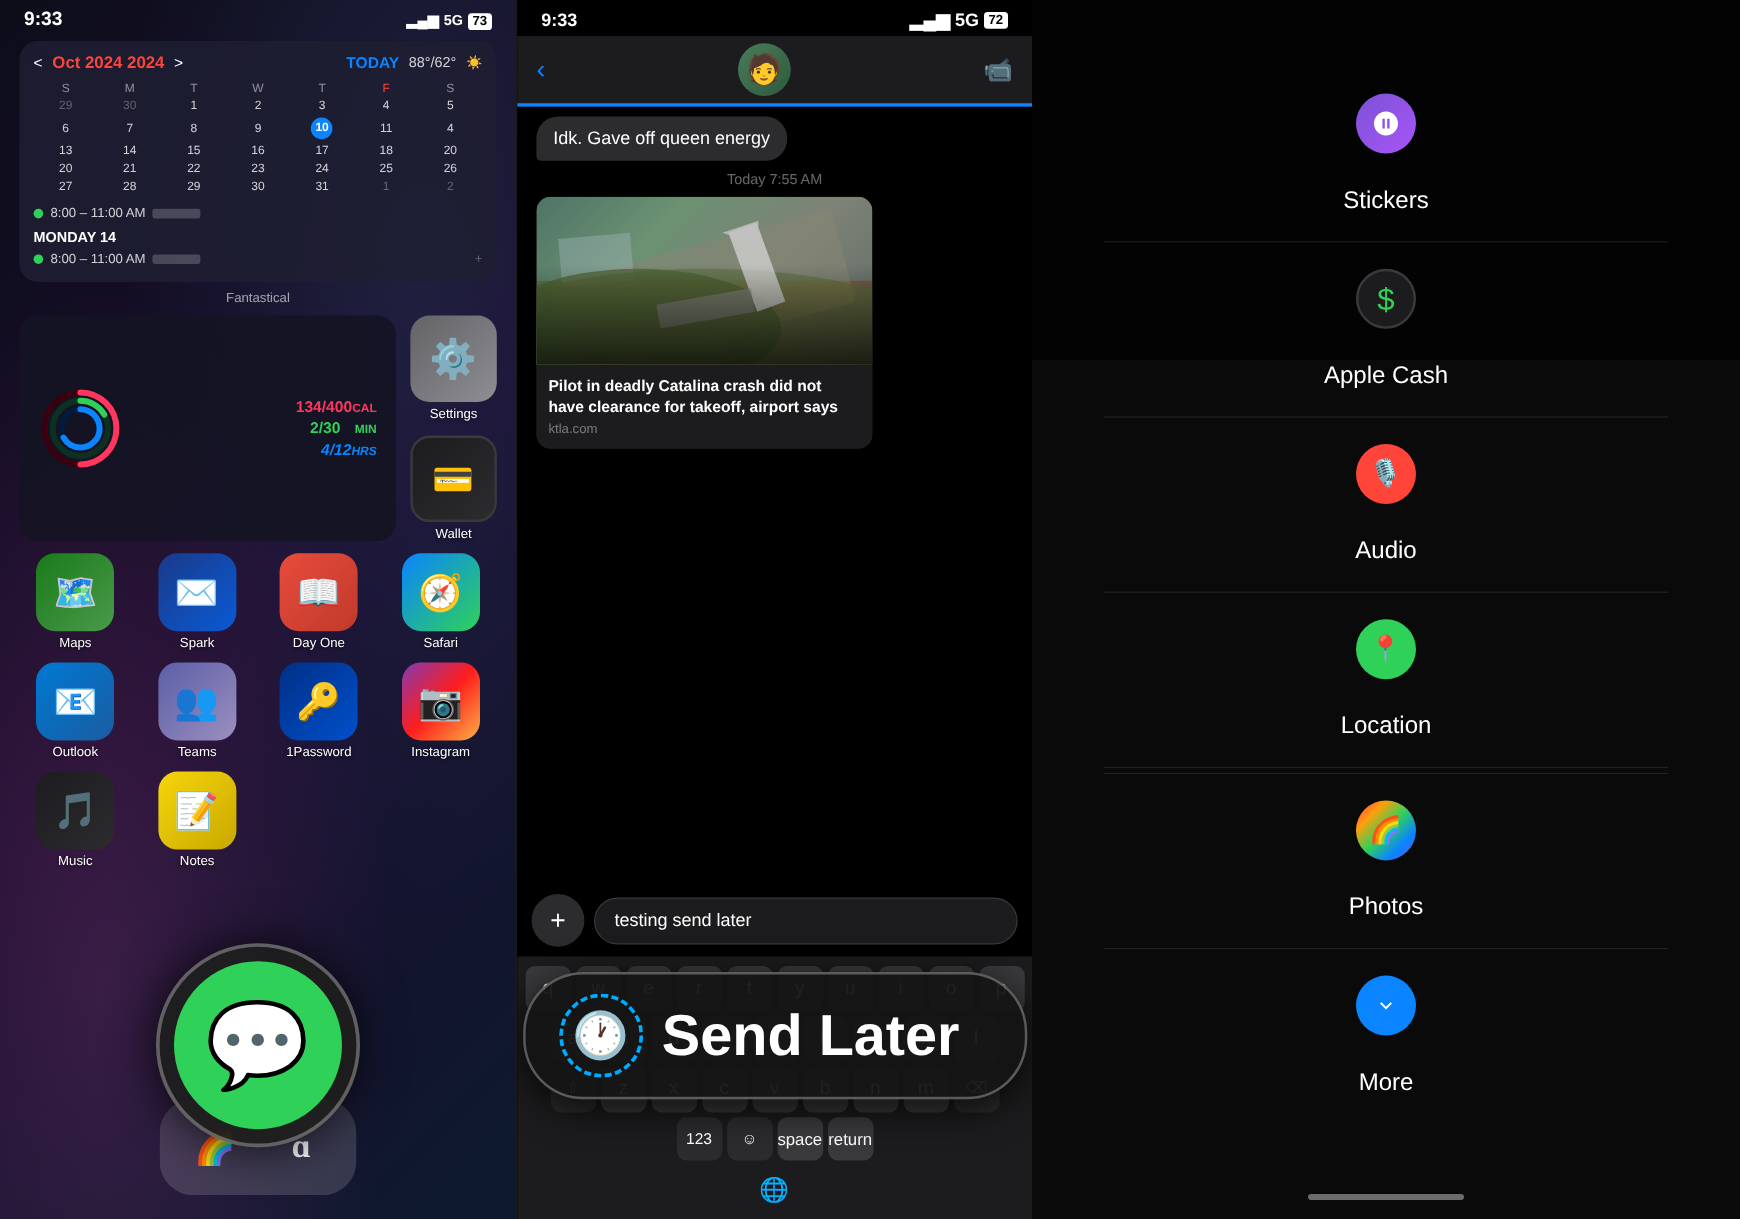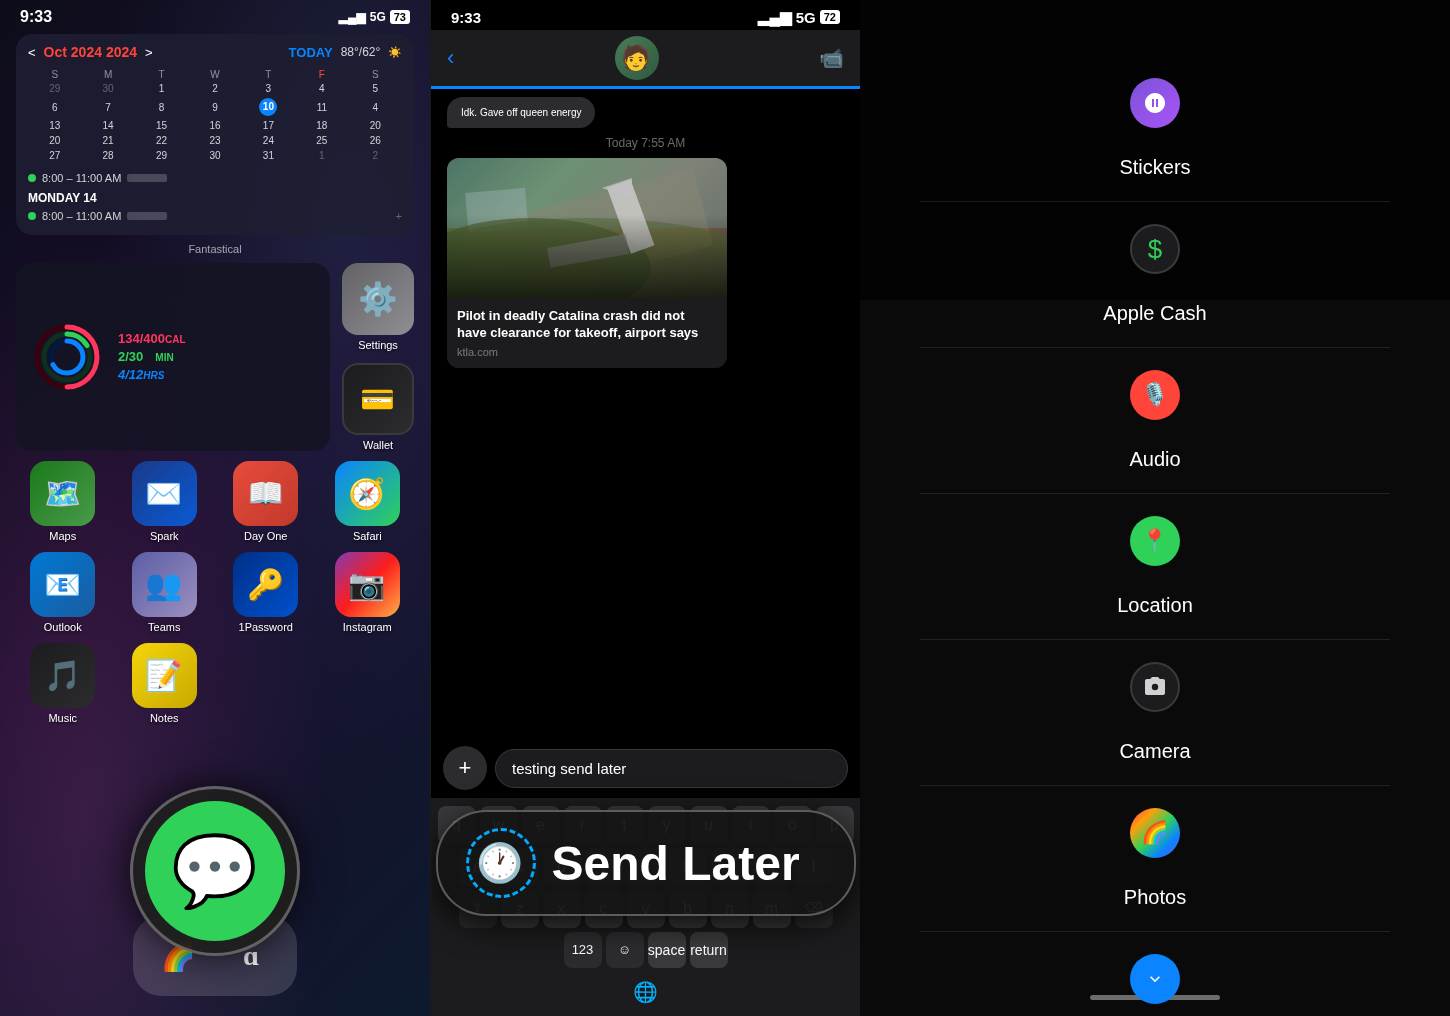--- a/index.html
+++ b/index.html
@@ -268,21 +268,21 @@
     
     .chat-bubble {
       margin: 8px 16px;
     }
     .chat-bubble-in {
       background: #2c2c2e;
       border-radius: 18px 18px 18px 4px;
       padding: 10px 14px;
       max-width: 75%;
       color: white;
-      font-size: 10px;
+      font-size: 15px;
       display: inline-block;
     }
     .chat-timestamp {
       text-align: center;
       font-size: 12px;
       color: rgba(255,255,255,0.4);
       margin: 8px 0;
     }
 
     .news-card {
@@ -654,21 +654,21 @@
         <div class="cal-event-bar"></div>
         <span style="color:rgba(255,255,255,0.3);margin-left:auto;">+</span>
       </div>
     </div>
   </div>
 
   <div class="fantastical-label">Fantastical</div>
 
   <div style="display:flex;padding:0 16px;gap:12px;margin-bottom:10px;position:relative;z-index:10;">
 
-    <div class="fitness-widget" style="flex:1;margin:0;">
+    <div class="fitness-widget" style="flex:1;margin:0;text-align:right;">
       <div class="activity-ring-container">
         <svg viewBox="0 0 70 70">
 
           <circle cx="35" cy="35" r="30" fill="none" stroke="#3a0010" stroke-width="5"></circle>
           <circle cx="35" cy="35" r="30" fill="none" stroke="#ff375f" stroke-width="5" stroke-dasharray="94 95" stroke-linecap="round" transform="rotate(-90 35 35)"></circle>
 
           <circle cx="35" cy="35" r="23" fill="none" stroke="#0d3020" stroke-width="5"></circle>
           <circle cx="35" cy="35" r="23" fill="none" stroke="#30d158" stroke-width="5" stroke-dasharray="24 121" stroke-linecap="round" transform="rotate(-90 35 35)"></circle>
 
           <circle cx="35" cy="35" r="16" fill="none" stroke="#001a40" stroke-width="5"></circle>
@@ -934,28 +934,20 @@
 
     <div class="share-item">
       <div class="share-icon" style="background:#30d158;">
         <span style="font-size:22px;">📍</span>
       </div>
       <span class="share-label">Location</span>
     </div>
 
     <div class="share-divider"></div>
 
-    <div class="share-item">
-      <div class="share-icon camera">
-        <svg width="24" height="24" viewBox="0 0 24 24" fill="white" opacity="0.8">
-          <path d="M12 15.2A3.2 3.2 0 0 1 8.8 12 3.2 3.2 0 0 1 12 8.8 3.2 3.2 0 0 1 15.2 12 3.2 3.2 0 0 1 12 15.2M20 4h-3.17L15 2H9L7.17 4H4c-1.1 0-2 .9-2 2v12c0 1.1.9 2 2 2h16c1.1 0 2-.9 2-2V6c0-1.1-.9-2-2-2z"></path>
-        </svg>
-      </div>
-      <span class="share-label">Camera</span>
-    </div>
 
     <div class="share-divider"></div>
 
     <div class="share-item">
       <div class="share-icon photos">
         <span style="font-size:22px;">🌈</span>
       </div>
       <span class="share-label">Photos</span>
     </div>
 

